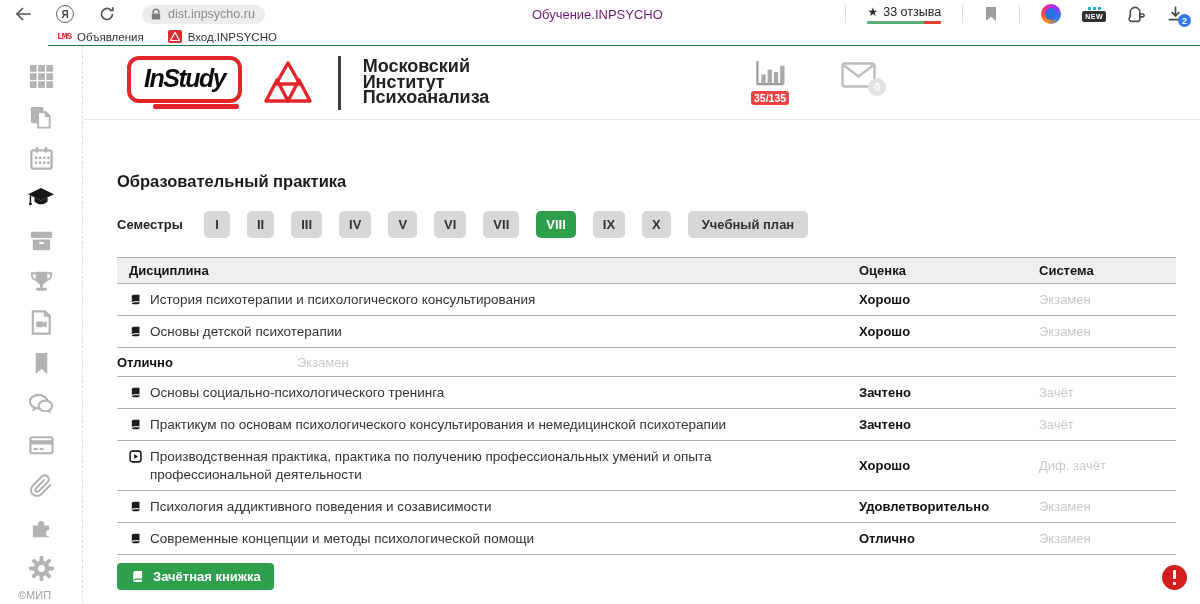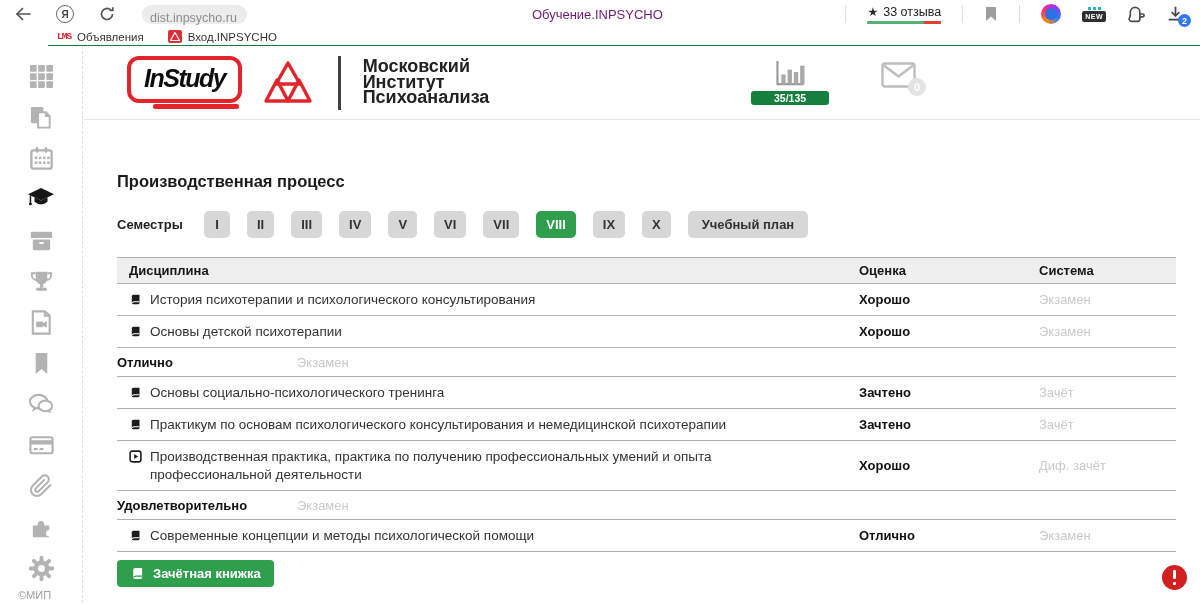--- a/index.html
+++ b/index.html
@@ -11,21 +11,21 @@
   }
   svg { display:block; }
 
   
   .topbar { height:28px; display:flex; align-items:center; padding:0 10px; position:relative; background:#fff; }
   .nav-btn { width:26px; height:24px; display:flex; align-items:center; justify-content:center; margin-right:16px; }
   .profile-circle { width:18px; height:18px; border:1.5px solid #666; border-radius:50%;
     display:flex; align-items:center; justify-content:center; color:#444; font-size:10px; font-weight:bold; }
   .profile-circle::before { content:"Я"; }
   .url-pill { display:flex; align-items:center; gap:6px; background:#ececec; border-radius:10px;
-    height:19px; padding:0 10px 0 8px; margin-left:6px; color:#8d8d8d; font-size:12.5px;flex-direction:column; }
+    height:19px; padding:0 10px 0 8px; margin-left:6px; color:#8d8d8d; font-size:12.5px; }
   .tab-title { position:absolute; left:50%; transform:translateX(-52%); font-size:13px; color:#701a75; }
   .top-right { margin-left:auto; display:flex; align-items:center; gap:21px; }
   .vdiv { width:1px; height:18px; background:#dcdcdc; }
   .reviews { display:flex; flex-direction:column; align-items:stretch; }
   .reviews-line { display:flex; gap:5px; font-size:12.5px; color:#222; align-items:center; }
   .star-icon { font-size:12px; color:#2b2b2b; line-height:1; }
   .star-icon::before { content:"★"; }
   .rating-bar { margin-top:2px; height:3px; width:100%;
     background:linear-gradient(to right,#57b176 0 77%,#e2402e 77% 100%); border-radius:1px; }
   .ext-circle { width:20px; height:20px; border-radius:50%; position:relative;
@@ -58,22 +58,22 @@
   .content { flex:1; position:relative; }
   .site-header { height:74px; border-bottom:1px solid #e9e9e9; display:flex; align-items:center;
     padding-left:44px; gap:20px; position:relative; }
   .instudy { position:relative; border:4px solid #e3242b; border-radius:12px; padding:6px 13px 8px; margin-top:-6px; }
   .instudy-text { font-weight:bold; font-style:italic; font-size:25px; color:#0d0d0d; letter-spacing:-1.5px; line-height:1; }
   .instudy-stand { position:absolute; left:22px; bottom:-10px; width:86px; height:5px; background:#e3242b; border-radius:2px; }
   .hdr-div { width:2.5px; height:54px; background:#3f3f3f; margin:0 2px 0 4px; }
   .inst-name { font-size:18px; font-weight:bold; color:#222; line-height:15.5px; }
   .header-stats { position:absolute; left:668px; top:13px; display:flex; gap:52px; align-items:flex-start; }
   .stat { display:flex; flex-direction:column; align-items:center; cursor:pointer; }
-  .progress-badge { margin-top:3px; background:#15803d; color:#fff; font-size:10.5px; font-weight:bold;
-    border-radius:3px; padding:1px 23px; }
+  .progress-badge { margin-top:3px; background:#ef4444; color:#fff; font-size:10.5px; font-weight:bold;
+    border-radius:3px; padding:1px 3px; }
   .mail { position:relative; margin-top:3px; }
   .mail-badge { position:absolute; right:-10px; bottom:-8px; width:18px; height:18px; border-radius:50%;
     background:#e3e3e3; color:#fff; font-size:10.5px; font-weight:bold;
     display:flex; align-items:center; justify-content:center; }
 
   
   .main { padding-left:34px; }
   .page-title { font-size:16.5px; font-weight:bold; color:#1b1b1b; margin:52px 0 0; }
   .semrow { margin-top:20px; display:flex; align-items:center; }
   .sem-label { font-weight:bold; font-size:13px; color:#222; width:87px; }
@@ -343,21 +343,21 @@
           <svg width="35" height="26" viewBox="0 0 35 26">
               <rect x="1.5" y="1.5" width="32" height="23" rx="2.5" fill="none" stroke="#bdbdbd" stroke-width="2.4"></rect>
               <path d="M3 3.5 17.5 14.5 32 3.5" fill="none" stroke="#bdbdbd" stroke-width="2.4"></path>
             </svg>
           <span class="mail-badge">0</span>
         </span>
       </span>
     </div>
 
     <div class="main">
-      <div class="page-title">Производственная процесс</div>
+      <div class="page-title">Образовательный практика</div>
 
       <div class="semrow">
         <span class="sem-label">Семестры</span>
         <span class="sem-btns">
           <button class="sem-btn">I</button>
           <button class="sem-btn">II</button>
           <button class="sem-btn">III</button>
           <button class="sem-btn">IV</button>
           <button class="sem-btn">V</button>
           <button class="sem-btn">VI</button>
@@ -429,20 +429,27 @@
               <svg class="disc-icon" width="13" height="13" viewBox="0 0 14 14">
                 <rect x="1.2" y="1.2" width="11.6" height="11.6" rx="2.2" fill="none" stroke="#1d1d1d" stroke-width="1.7"></rect>
                 <polygon points="5.6,4.4 9.8,7 5.6,9.6" fill="#1d1d1d"></polygon>
               </svg>
               <span class="name">Производственная практика, практика по получению профессиональных умений и опыта профессиональной деятельности</span>
             </span>
           <span class="c-grade grade">Хорошо</span>
           <span class="c-sys sys">Диф. зачёт</span>
         </div>
         <div class="trow">
+          <span class="c-disc">
+              <svg class="disc-icon" width="13" height="13" viewBox="0 0 14 14">
+                <path d="M3 3.6Q3 1.9 4.7 1.9H11.3V10.4Q11.3 12.2 9.5 12.2H4.9Q3 12.2 3 10.4Z" fill="#1d1d1d"></path>
+                <path d="M3.3 10.7Q4.1 9.5 5.7 9.5H11.3" stroke="#fff" stroke-width="1.1" fill="none"></path>
+              </svg>
+              <span class="name">Психология аддиктивного поведения и созависимости</span>
+            </span>
           <span class="c-grade grade">Удовлетворительно</span>
           <span class="c-sys sys">Экзамен</span>
         </div>
         <div class="trow">
           <span class="c-disc">
               <svg class="disc-icon" width="13" height="13" viewBox="0 0 14 14">
                 <path d="M3 3.6Q3 1.9 4.7 1.9H11.3V10.4Q11.3 12.2 9.5 12.2H4.9Q3 12.2 3 10.4Z" fill="#1d1d1d"></path>
                 <path d="M3.3 10.7Q4.1 9.5 5.7 9.5H11.3" stroke="#fff" stroke-width="1.1" fill="none"></path>
               </svg>
               <span class="name">Современные концепции и методы психологической помощи</span>

